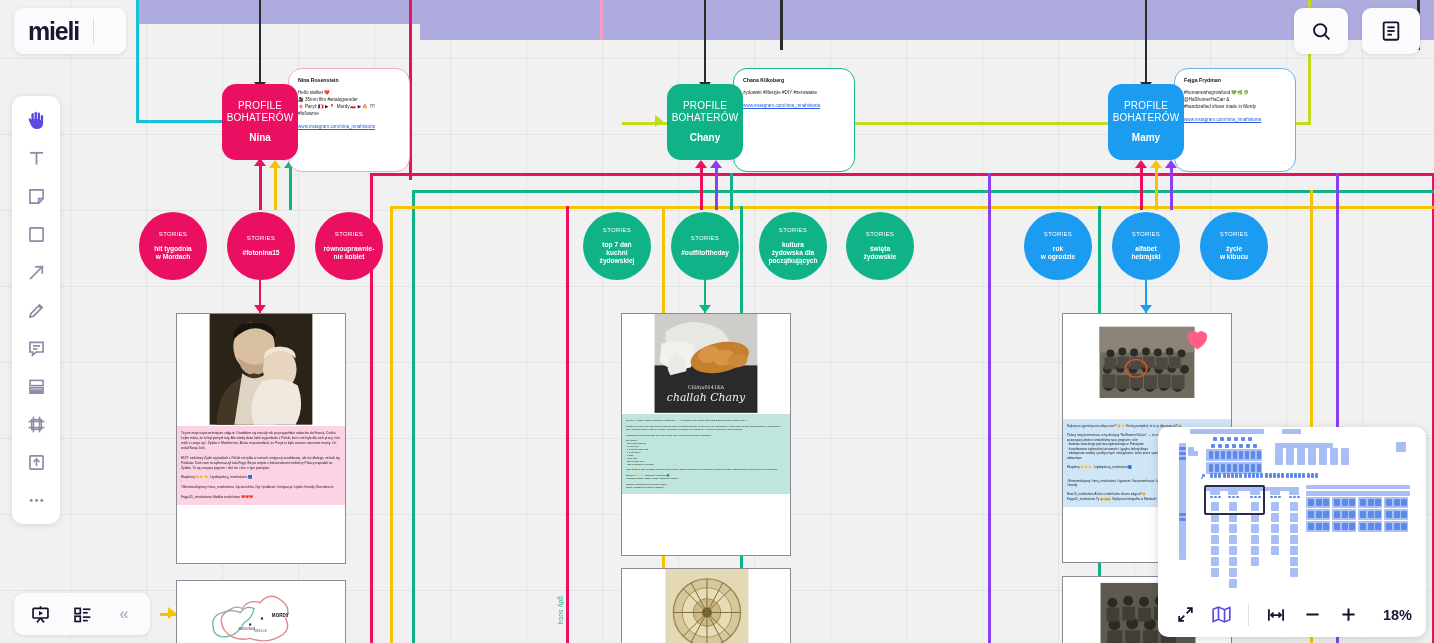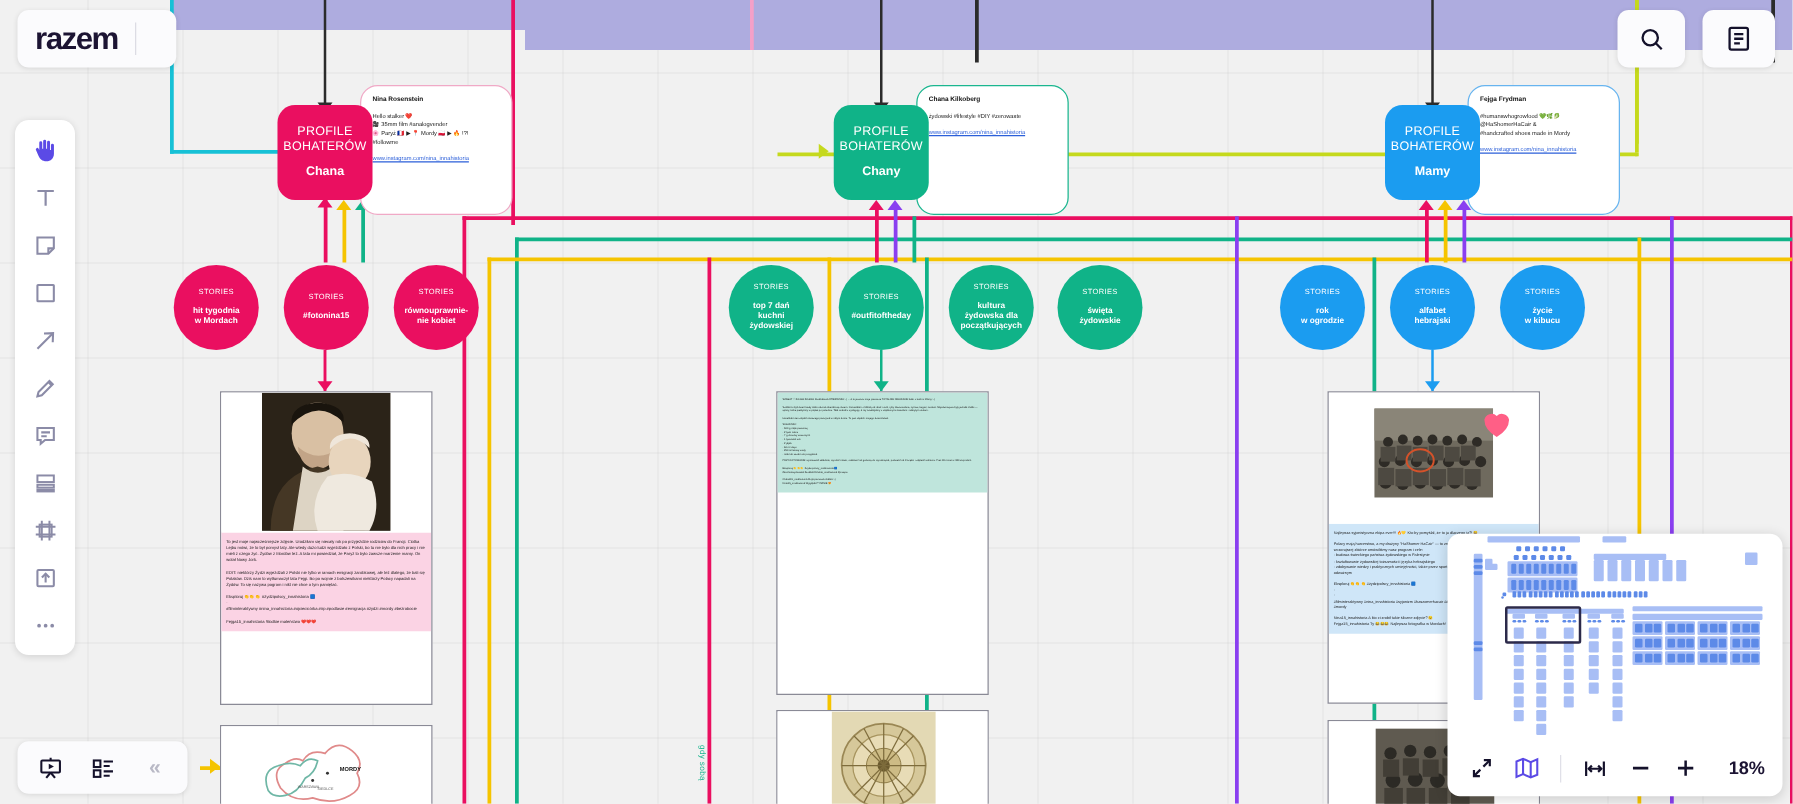--- a/index.html
+++ b/index.html
@@ -228,21 +228,21 @@
       <div class="ln" style="left: 1310px; top: 190px; width: 3px; height: 453px; background: rgb(245, 196, 0);"></div>
       <div class="ln" style="left: 1336px; top: 173px; width: 3px; height: 470px; background: rgb(138, 63, 240);"></div>
       <div class="ln" style="left: 259px; top: 280px; width: 2px; height: 33px; background: rgb(234, 15, 96);"></div>
       <div class="ln" style="left: 160px; top: 613px; width: 16px; height: 3px; background: rgb(245, 196, 0);"></div>
       <div class="arrowhead" style="left: 168px; top: 607px; border-left: 8px solid rgb(245, 196, 0); border-top: 6px solid transparent; border-bottom: 6px solid transparent; border-right: none;"></div>
     </div>
 
   <div class="profile" style="left:222px; top:84px; background:#ea0f60;">
     <div class="ttl" style="white-space:pre-line">PROFILE
 BOHATERÓW</div>
-    <div class="nm">Chana</div>
+    <div class="nm">Nina</div>
   </div>
   <div class="bio" style="left:288px; top:68px; width:122px; height:104px;">
     <div class="bname">Nina Rosenstein</div>
     <div class="bbody">Hello stalker ❤️
 🎥 35mm film #analogvender
 🌸 Paryż 🇫🇷 ▶ 📍 Mordy 🇵🇱 ▶ 🔥 !?!
 #followme</div>
     <a class="blink">www.instagram.com/nina_innahistoria</a>
   </div>
 
@@ -343,20 +343,36 @@
 EDIT: niektórzy Żydzi wyjeżdżali z Polski nie tylko w ramach emigracji zarobkowej, ale też dlatego, że bali się Polaków. Dziś nam to wytłumaczył tata Fejgi. Bo po wojnie z bolszewikami niektórzy Polacy napadali na Żydów. To się nazywa pogrom i nikt nie chce o tym pamiętać.
 
 Eksploruj 👏👏 👏  #żydzipolscy_innahistoria 🟦
 ·
 #filminteraktywny #nina_innahistoria #ojciecicórka #irp #podlasie #emigracja #żydzi #mordy #bezrobocie
 
 Fejga15_innahistoria Słodkie maleństwo ❤️❤️❤️</div>
   </div>
 
   <div class="post" style="left:621px; top:313px; width:170px; height:243px;">
+    <div class="ph" style="height:100px;">
+      <svg class="ph-img" viewBox="0 0 170 100" preserveAspectRatio="none">
+        <rect x="0" y="0" width="170" height="100" fill="#ffffff"></rect>
+        <rect x="33" y="0" width="104" height="100" fill="#cfcdc9"></rect>
+        <rect x="33" y="52" width="104" height="48" fill="#2a2a2c"></rect>
+        <path d="M44 18 q22 -16 48 -6 q16 6 18 22 q-30 14 -66 4 z" fill="#e9e7e3"></path>
+        <path d="M40 30 q18 -6 34 2 l-4 22 q-20 6 -32 -6 z" fill="#f3f1ee"></path>
+        <ellipse cx="99" cy="44" rx="30" ry="15" fill="#c4802f" transform="rotate(-12 99 44)"></ellipse>
+        <ellipse cx="88" cy="41" rx="11" ry="8" fill="#d79545" transform="rotate(-18 88 41)"></ellipse>
+        <ellipse cx="103" cy="44" rx="11" ry="8" fill="#d79545" transform="rotate(-12 103 44)"></ellipse>
+        <ellipse cx="117" cy="47" rx="10" ry="7" fill="#c98a39" transform="rotate(-8 117 47)"></ellipse>
+        <path d="M55 38 q12 8 10 20 l-16 4 q-8 -12 6 -24 z" fill="#eceae6"></path>
+        <text x="85" y="76" font-size="5" fill="#e9e7e3" text-anchor="middle" font-family="DejaVu Serif, serif">CHA\u0141KA</text>
+        <text x="85" y="88" font-size="11" fill="#f2f0ec" text-anchor="middle" font-family="DejaVu Serif, serif" font-style="italic">challah Chany</text>
+      </svg>
+    </div>
     <div class="body tiny" style="background:#bfe5dc;">SZABAT 🕯🕯🕯 #challa #challah #szabatowa #PIERWSZA :-) ... a tu jeszcze moje pierwsze TOTALNIE NIEUDANE bułki z kuchni Mamy :-)
 
 Szabat to bylł dzień kiedy cała rodzina zbierała się razem. Gotowałam z Mamą od rana: rosół, ryby faszerowane, cymes, kugiel, czulent. Najważniejsze były jednak chałki — sploty, które piekłyśmy w piątek po południu. Tata wracał z synagogi, a my czekałyśmy z zapalonymi świecami i nakrytym stołem.
 
 Uwielbiam ten zapach świeżego pieczywa w całym domu. To jest zapach mojego dzieciństwa.
 
 SKŁADNIKI:
 · 500 g mąki pszennej
 · 2 łyżki cukru
 · 7 g drożdży suszonych
@@ -503,21 +519,21 @@
       </svg>
     </div>
   </div>
 
   <div id="vlabels">
       <div class="vtext" style="left: 727px; top: 596px;">gdy sobą</div>
       <div class="vtext" style="left: 558px; top: 596px;">gdy sobą</div>
     </div>
 
   <div class="topbar">
-    <div class="miro-logo">razem</div>
+    <div class="miro-logo">mieli</div>
     <div class="topdiv"></div>
   </div>
 
   <div class="viewgroup">
     <button class="iconbtn">
       <span style="display:flex;">
         <svg width="21" height="21" viewBox="0 0 24 24" fill="none" stroke="#14112b" stroke-width="2.1">
           <circle cx="10.5" cy="10.5" r="7"></circle>
             <line x1="15.6" y1="15.6" x2="21" y2="21"></line>
         </svg>

